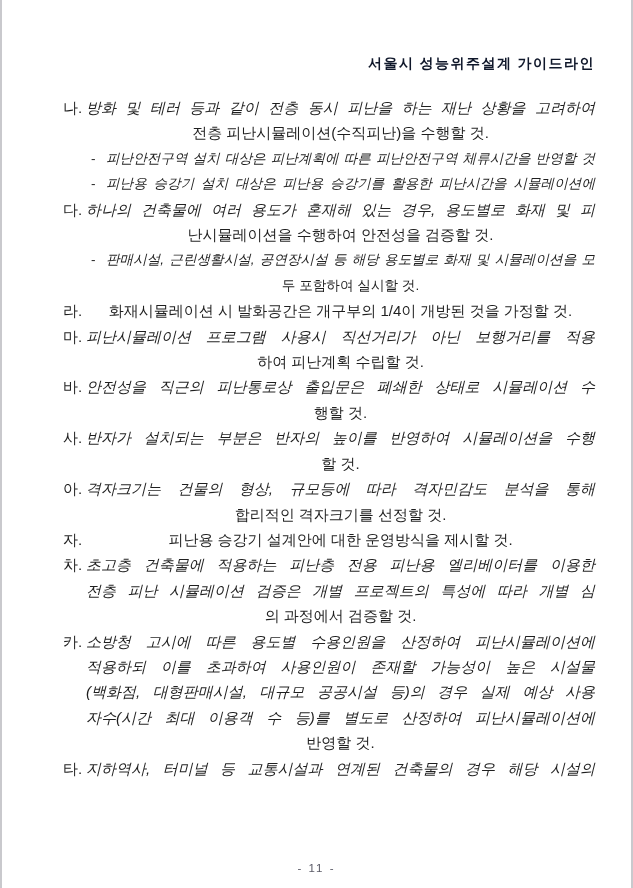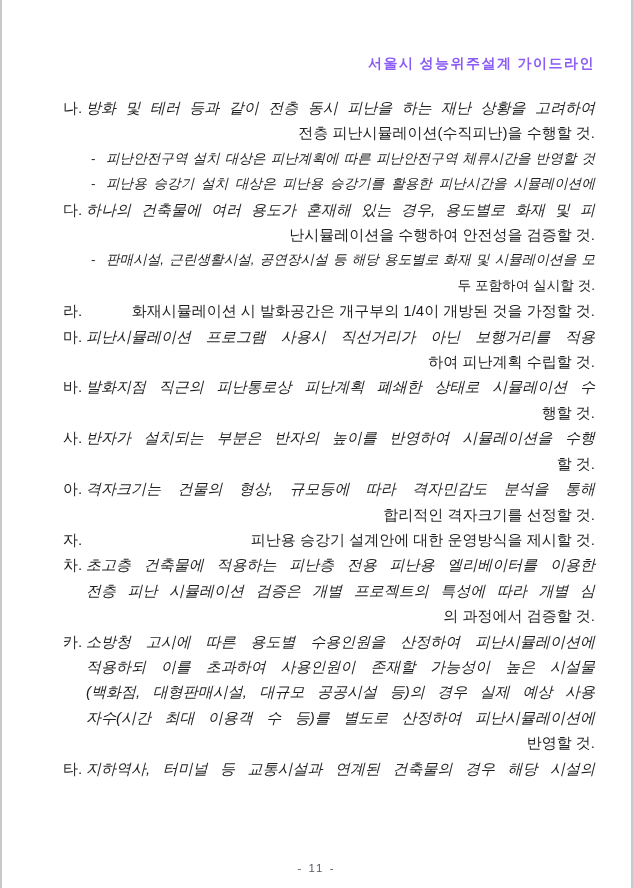--- a/index.html
+++ b/index.html
@@ -18,37 +18,37 @@
     box-sizing: border-box;
     background: #fff;
   }
   .doc-header {
     position: absolute;
     top: 55px; right: 36px;
     font-family: "Liberation Serif", serif;
     font-weight: bold;
     font-size: 14px;
     letter-spacing: 1.5px;
-    color: #8b5cf6;
+    color: #0f172a;
     white-space: nowrap;
   }
   .content {
     position: absolute;
     top: 95px; left: 61px; right: 36px;
     font-size: 15px;
     line-height: 25.4px;
   }
   .item { position: relative; padding-left: 23px; }
   .item-label {
     position: absolute; left: 0; top: 0;
     line-height: 25.4px;
   }
   .line { min-height: 25.4px; }
   .stretch { text-align: justify; text-align-last: justify; font-style: italic; }
-  .endline { text-align: right; }
+  .endline { text-align: center; }
   .sub {
     position: relative;
     margin-left: 5px;
     padding-left: 15px;
     font-size: 13.6px;
   }
   .sub .dash { position: absolute; left: 0; top: 0; line-height: 25.4px; }
   .page-number {
     position: absolute;
     top: 826px; left: 0; right: 0;
@@ -93,21 +93,21 @@
         <span class="item-label">라.</span>
         <div class="line endline">화재시뮬레이션 시 발화공간은 개구부의 1/4이 개방된 것을 가정할 것.</div>
       </div>
       <div class="item">
         <span class="item-label">마.</span>
         <div class="line stretch">피난시뮬레이션 프로그램 사용시 직선거리가 아닌 보행거리를 적용</div>
         <div class="line endline">하여 피난계획 수립할 것.</div>
       </div>
       <div class="item">
         <span class="item-label">바.</span>
-        <div class="line stretch">발화지점 직근의 피난통로상 피난계획 폐쇄한 상태로 시뮬레이션 수</div>
+        <div class="line stretch">안전성을 직근의 피난통로상 출입문은 폐쇄한 상태로 시뮬레이션 수</div>
         <div class="line endline">행할 것.</div>
       </div>
       <div class="item">
         <span class="item-label">사.</span>
         <div class="line stretch">반자가 설치되는 부분은 반자의 높이를 반영하여 시뮬레이션을 수행</div>
         <div class="line endline">할 것.</div>
       </div>
       <div class="item">
         <span class="item-label">아.</span>
         <div class="line stretch">격자크기는 건물의 형상, 규모등에 따라 격자민감도 분석을 통해</div>

